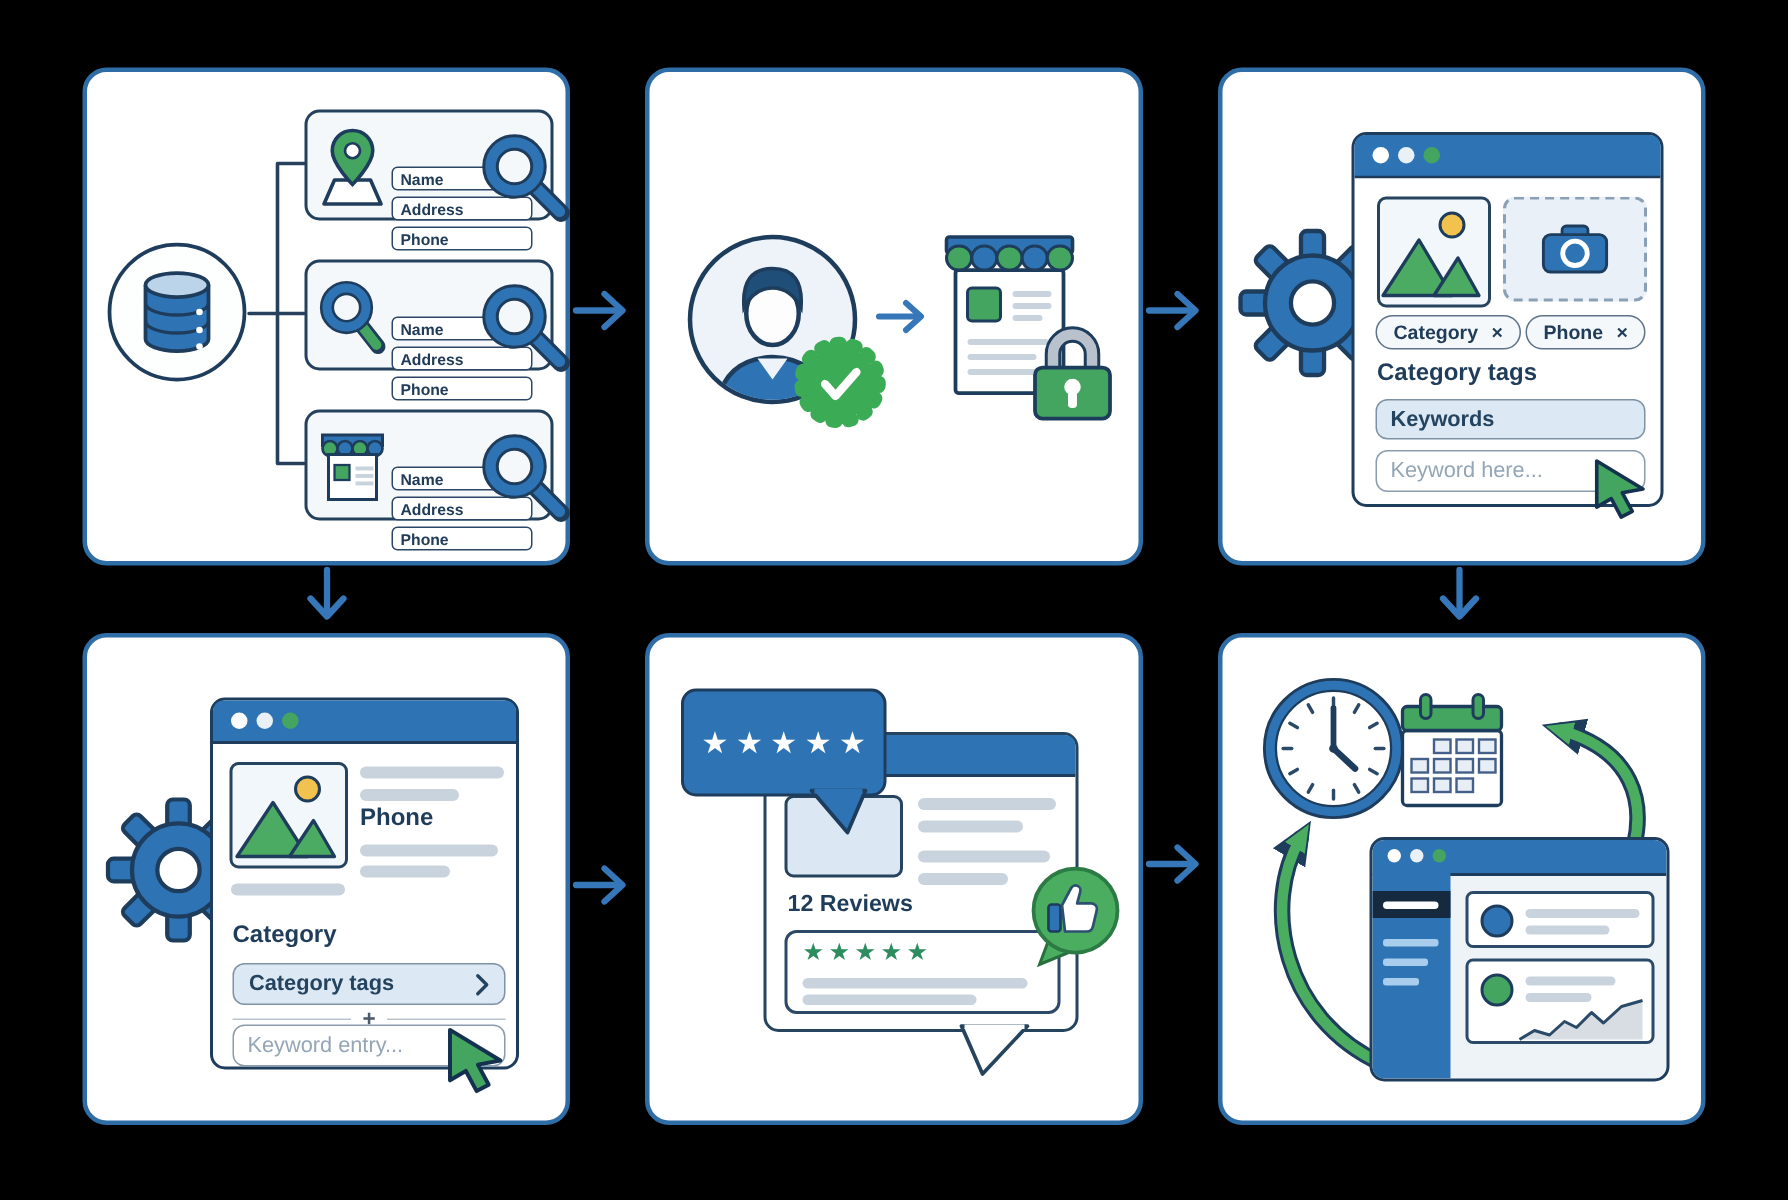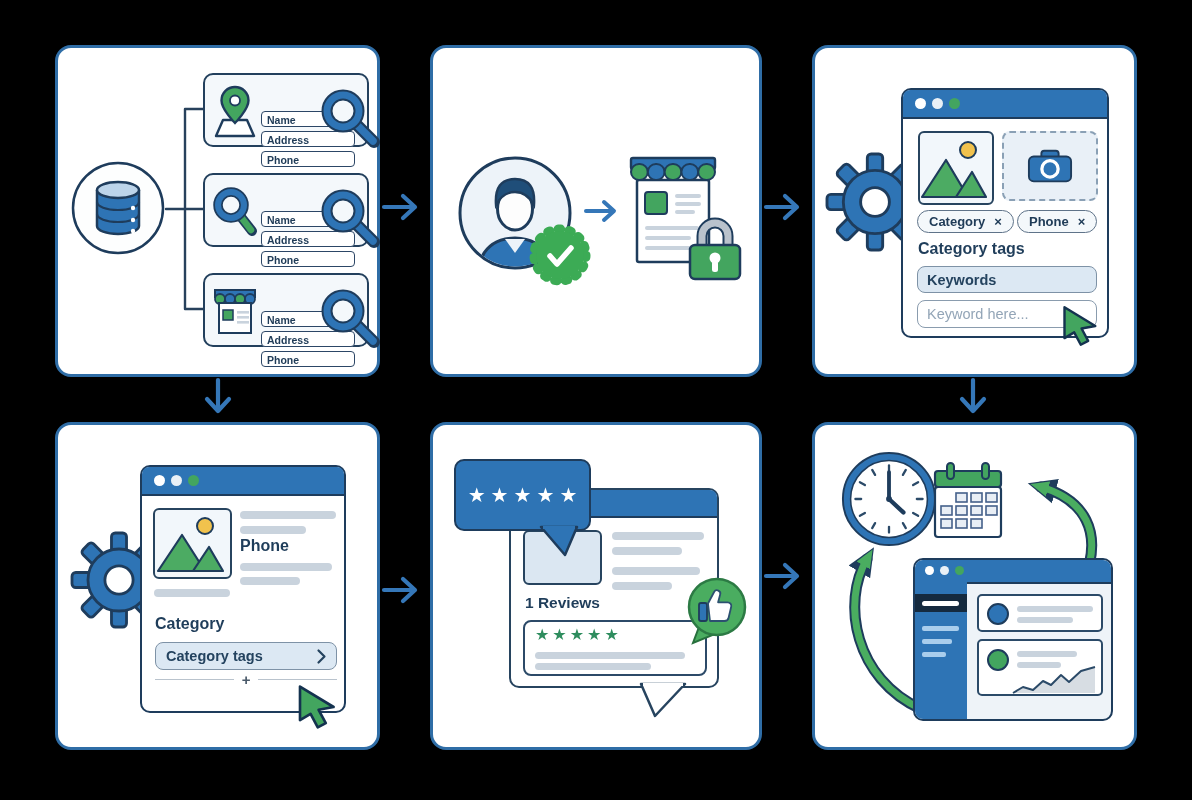--- a/index.html
+++ b/index.html
@@ -272,35 +272,36 @@
         <span>Category tags</span>
         <svg width="9" height="15" viewBox="0 0 9 15">
           <polyline points="1.5,1.5 7.5,7.5 1.5,13.5" fill="none" stroke="#24435f" stroke-width="2.2" stroke-linecap="round" stroke-linejoin="round"></polyline>
         </svg>
       </div>
       <div class="divider-row" style="left:13px;top:204px;width:182px;">
         <span class="dl"></span>
         <span class="plus">+</span>
         <span class="dl"></span>
       </div>
+      <input class="fld fld-empty" style="left: 13px; top: 216px; width: 182px; height: 28px;" readonly="" placeholder="Keyword entry...">
     </div>
     <svg class="abs" style="left:238px;top:258px;" width="44" height="48" viewBox="0 0 36 40">
       <path d="M3 3 L31 20 L18.5 22.3 L24.5 33.5 L17.8 37 L11.8 25.8 L3 31 Z" fill="#43a55f" stroke="#14324f" stroke-width="2.2" stroke-linejoin="round"></path>
     </svg>
   </div>
 
   <div class="panel" style="left:430px;top:422px;width:332px;height:328px;">
     <div class="bubble-big">
       <div class="b-head" style="height:26px;"></div>
       <div class="abs" style="left:12px;top:40px;width:79px;height:55px;background:#dbe7f2;border:2px solid #27445f;border-radius:6px;box-sizing:border-box;"></div>
       <div class="gline" style="left:101px;top:42px;width:92px;height:8px;"></div>
       <div class="gline" style="left:101px;top:57px;width:70px;height:8px;"></div>
       <div class="gline" style="left:101px;top:77px;width:88px;height:8px;"></div>
       <div class="gline" style="left:101px;top:92px;width:60px;height:8px;"></div>
-      <div class="count-label">1 Reviews</div>
+      <div class="count-label">12 Reviews</div>
       <div class="review-card">
         <div class="stars-green">★★★★★</div>
         <div class="gline" style="left:10px;top:30px;width:150px;height:7px;"></div>
         <div class="gline" style="left:10px;top:41px;width:116px;height:7px;"></div>
       </div>
     </div>
     <svg class="abs" style="left:200px;top:258px;" width="62" height="36" viewBox="0 0 62 36">
       <polygon points="8,1 52,1 22,33" fill="#fff" stroke="#27445f" stroke-width="2.5" stroke-linejoin="round"></polygon>
       <rect x="10" y="0" width="40" height="3" fill="#fff"></rect>
     </svg>

